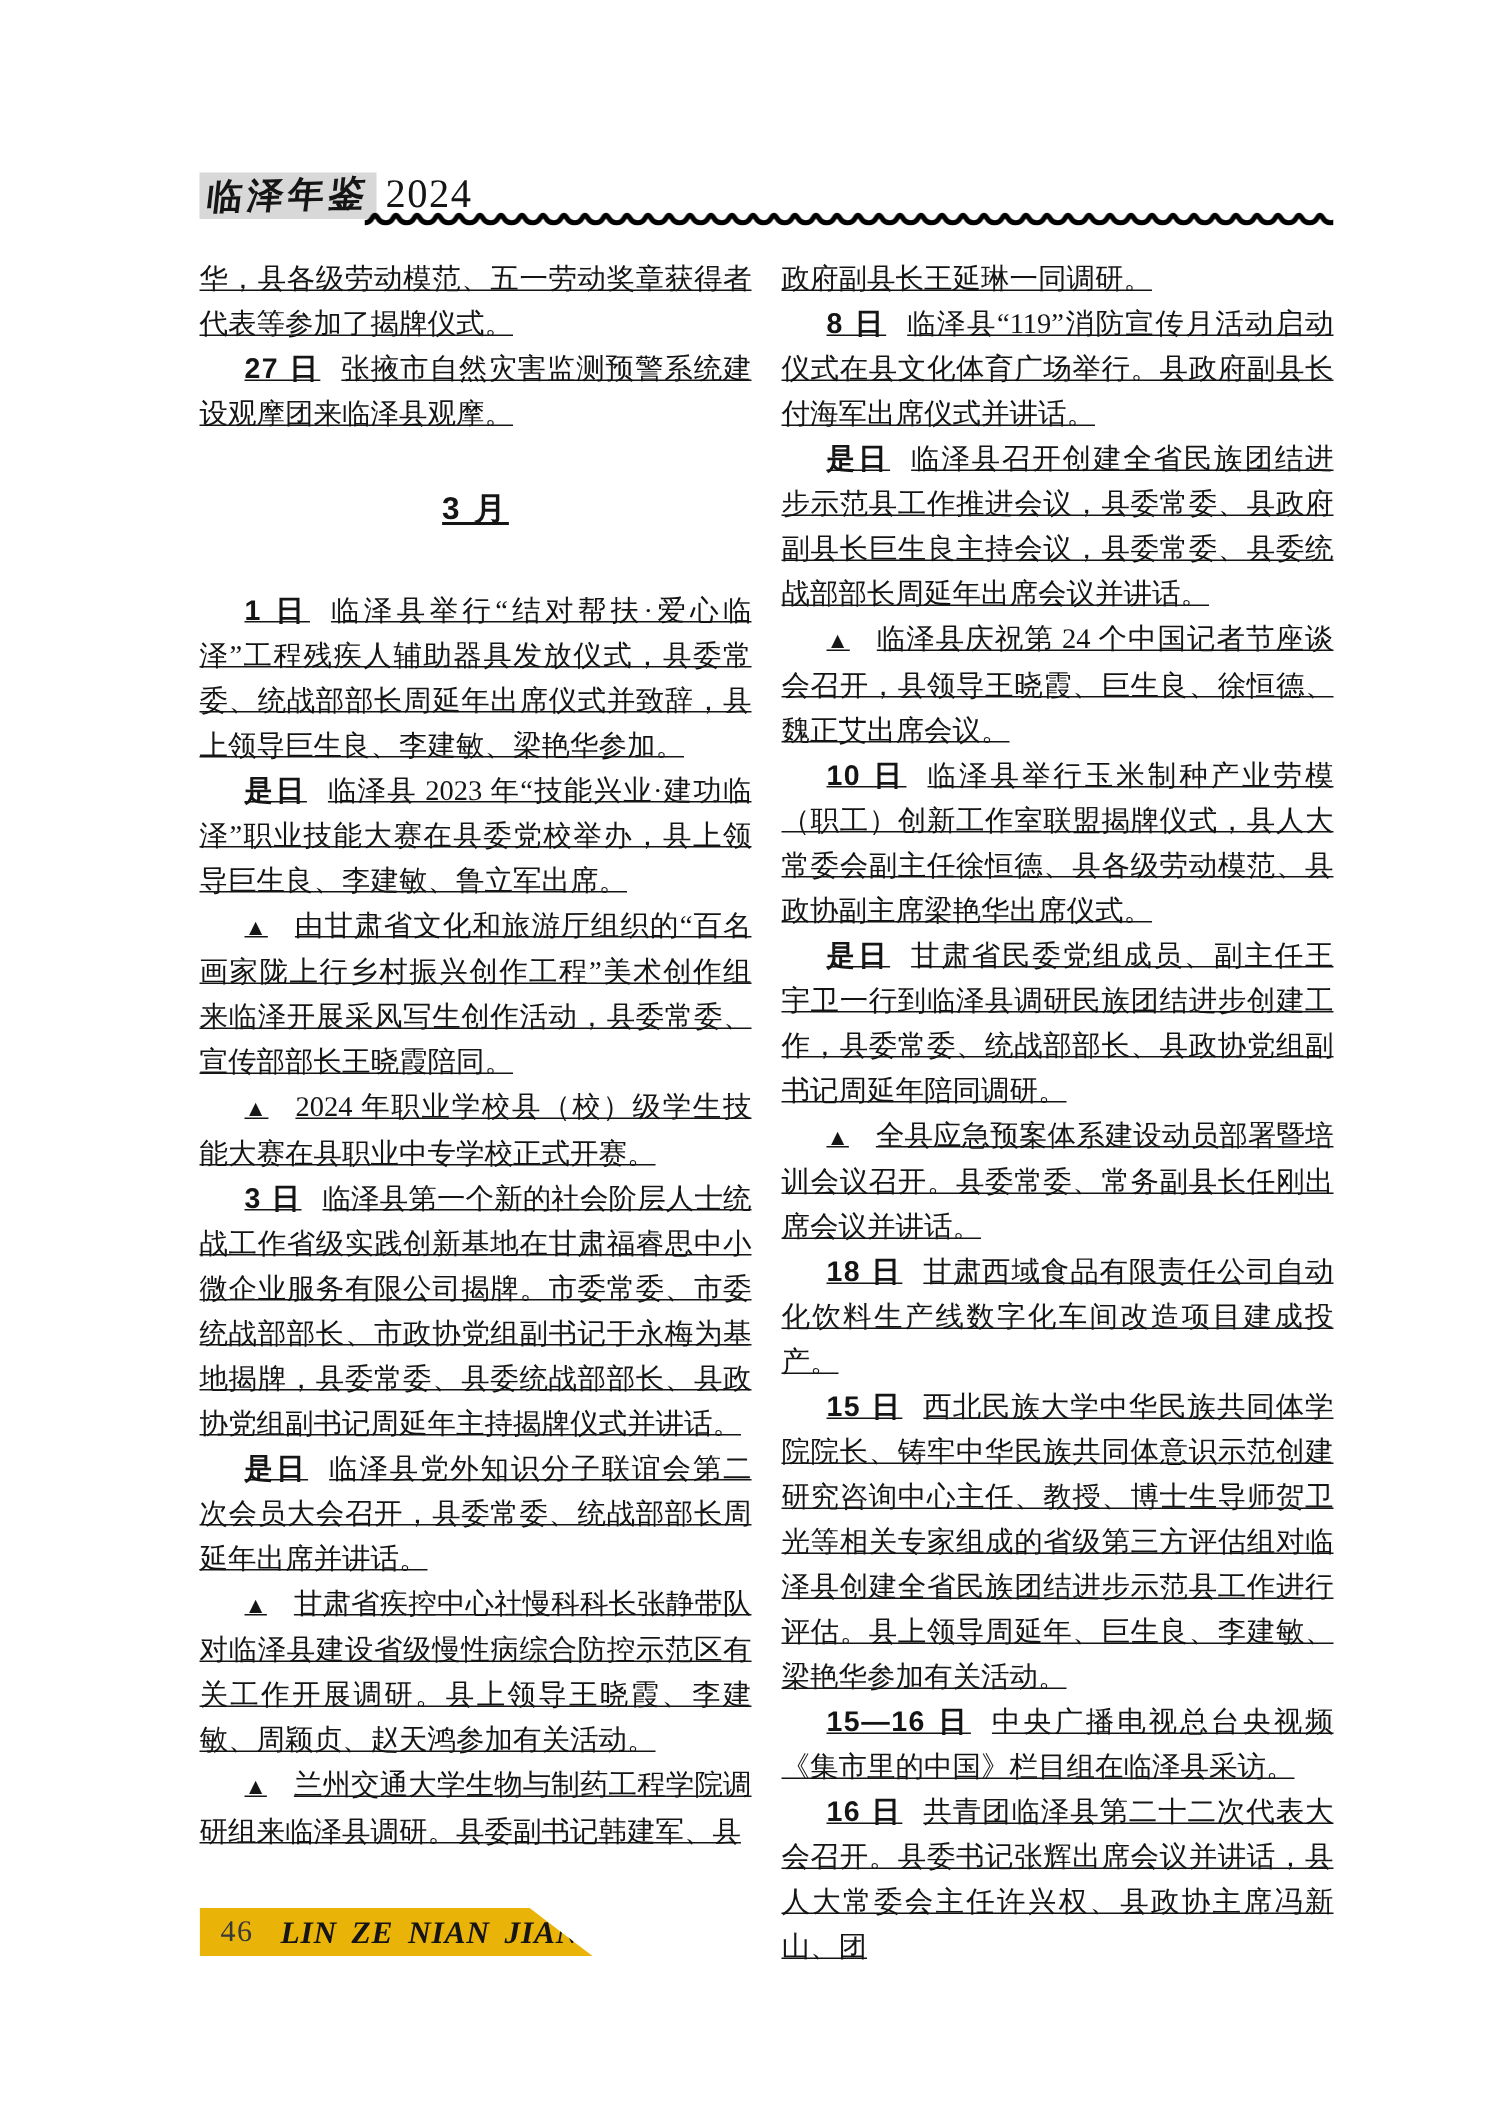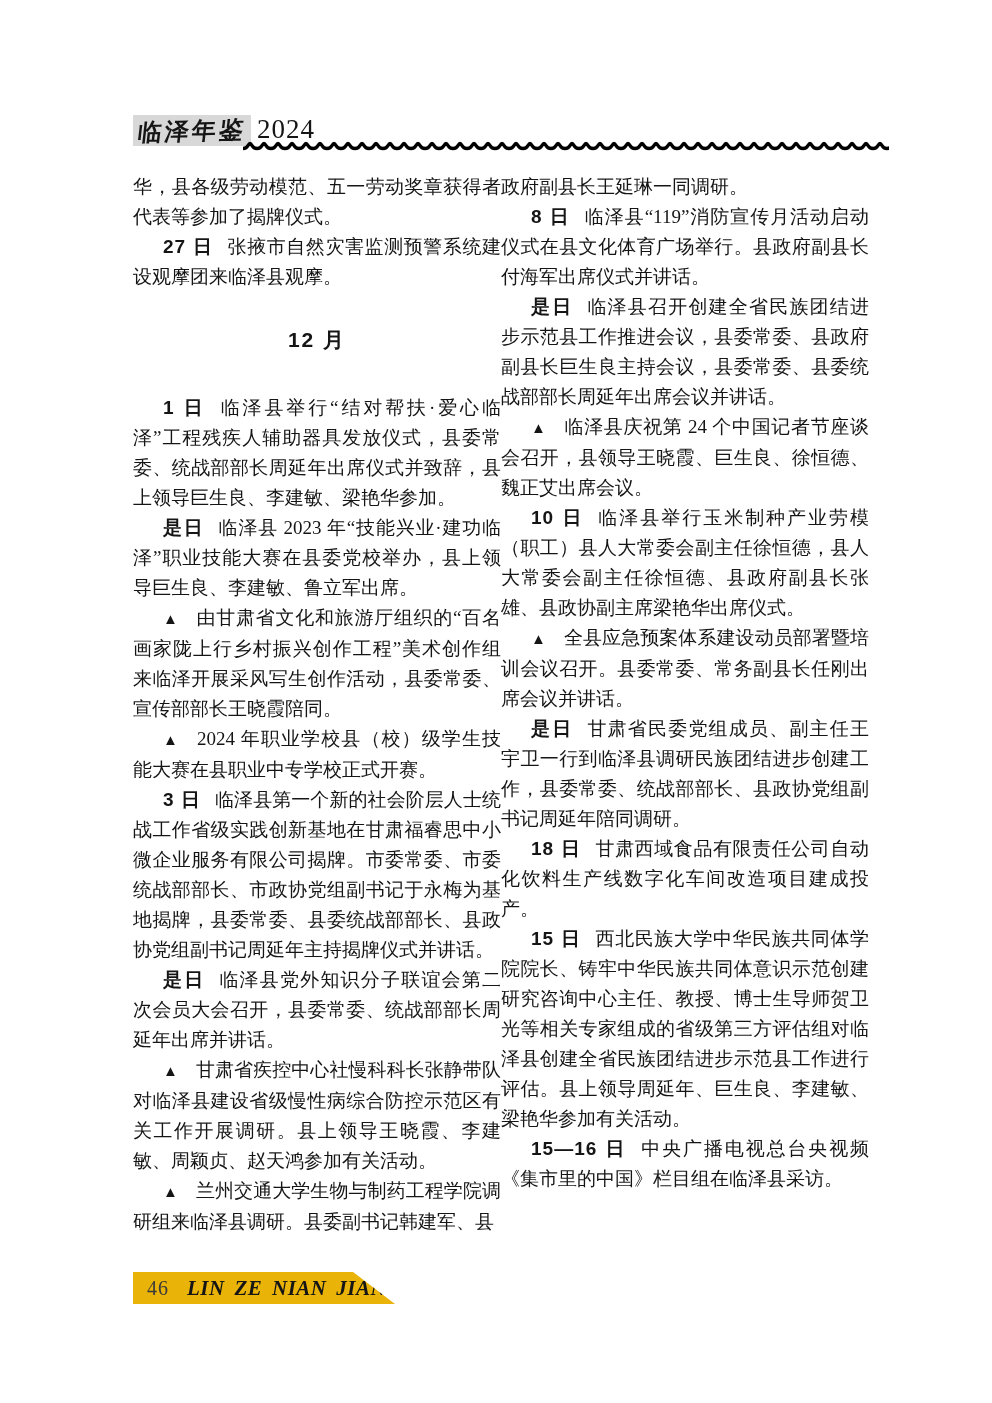--- a/index.html
+++ b/index.html
@@ -9,21 +9,21 @@
   
   .hdr{position:absolute;left:133px;top:113px;width:756px;height:46px;}
   .logo-box{position:absolute;left:0;top:2px;width:118px;height:31px;background:#d8d8d8;
             display:flex;align-items:center;justify-content:center;}
   .logo-text{font-weight:bold;font-size:24px;letter-spacing:3px;line-height:1;
              transform:skewX(-8deg) rotate(-1.5deg);white-space:nowrap;}
   .year{position:absolute;left:124px;top:3px;font-size:27px;line-height:1;letter-spacing:1px;}
   .wave{position:absolute;left:110px;top:27px;width:646px;height:12px;display:block;}
 
   
-  .columns{position:absolute;left:133px;top:172px;width:756px;display:flex;}
+  .columns{position:absolute;left:133px;top:172px;width:756px;display:flex;gap:20px;text-decoration:underline;}
   .col{width:368px;font-size:19px;line-height:30px;text-align:justify;text-align-last:left;}
   .para{margin:0;text-indent:30px;}
   .para.noindent{text-indent:0;}
   .dl{font-family:"Liberation Sans", sans-serif;font-weight:bold;padding-right:14px;
       letter-spacing:1px;}
   .dl.tri{font-size:15px;padding-right:18px;letter-spacing:0;}
   .mh{font-family:"Liberation Sans", sans-serif;font-weight:bold;font-size:21px;
       text-align:center;text-align-last:center;text-indent:0;line-height:30px;
       margin:33px 0 38px 0;letter-spacing:2px;}
 
@@ -53,42 +53,43 @@
       </defs>
       <rect x="0" y="0" width="646" height="12" fill="url(#wv)"></rect>
     </svg>
   </div>
 
   <div class="columns">
 
     <div class="col">
       <p class="para noindent"><span>华，县各级劳动模范、五一劳动奖章获得者代表等参加了揭牌仪式。</span></p>
       <p class="para"><b class="dl">27 日</b><span>张掖市自然灾害监测预警系统建设观摩团来临泽县观摩。</span></p>
-      <h2 class="mh">12 月</h2>
+      <h2 class="mh">3 月</h2>
       <p class="para"><b class="dl">1 日</b><span>临泽县举行“结对帮扶·爱心临泽”工程残疾人辅助器具发放仪式，县委常委、统战部部长周延年出席仪式并致辞，县上领导巨生良、李建敏、梁艳华参加。</span></p>
       <p class="para"><b class="dl">是日</b><span>临泽县 2023 年“技能兴业·建功临泽”职业技能大赛在县委党校举办，县上领导巨生良、李建敏、鲁立军出席。</span></p>
       <p class="para"><b class="dl tri">▲</b><span>由甘肃省文化和旅游厅组织的“百名画家陇上行乡村振兴创作工程”美术创作组来临泽开展采风写生创作活动，县委常委、宣传部部长王晓霞陪同。</span></p>
       <p class="para"><b class="dl tri">▲</b><span>2024 年职业学校县（校）级学生技能大赛在县职业中专学校正式开赛。</span></p>
       <p class="para"><b class="dl">3 日</b><span>临泽县第一个新的社会阶层人士统战工作省级实践创新基地在甘肃福睿思中小微企业服务有限公司揭牌。市委常委、市委统战部部长、市政协党组副书记于永梅为基地揭牌，县委常委、县委统战部部长、县政协党组副书记周延年主持揭牌仪式并讲话。</span></p>
       <p class="para"><b class="dl">是日</b><span>临泽县党外知识分子联谊会第二次会员大会召开，县委常委、统战部部长周延年出席并讲话。</span></p>
       <p class="para"><b class="dl tri">▲</b><span>甘肃省疾控中心社慢科科长张静带队对临泽县建设省级慢性病综合防控示范区有关工作开展调研。县上领导王晓霞、李建敏、周颖贞、赵天鸿参加有关活动。</span></p>
       <p class="para"><b class="dl tri">▲</b><span>兰州交通大学生物与制药工程学院调研组来临泽县调研。县委副书记韩建军、县</span></p>
     </div>
 
     <div class="col">
       <p class="para noindent"><span>政府副县长王延琳一同调研。</span></p>
       <p class="para"><b class="dl">8 日</b><span>临泽县“119”消防宣传月活动启动仪式在县文化体育广场举行。县政府副县长付海军出席仪式并讲话。</span></p>
       <p class="para"><b class="dl">是日</b><span>临泽县召开创建全省民族团结进步示范县工作推进会议，县委常委、县政府副县长巨生良主持会议，县委常委、县委统战部部长周延年出席会议并讲话。</span></p>
       <p class="para"><b class="dl tri">▲</b><span>临泽县庆祝第 24 个中国记者节座谈会召开，县领导王晓霞、巨生良、徐恒德、魏正艾出席会议。</span></p>
-      <p class="para"><b class="dl">10 日</b><span>临泽县举行玉米制种产业劳模（职工）县人大常委会副主任徐恒德，县人大常委会副主任徐恒德、县政府副县长张雄、县政协副主席梁艳华出席仪式。</span></p>
+      <p class="para"><b class="dl">10 日</b><span>临泽县举行玉米制种产业劳模（职工）创新工作室联盟揭牌仪式，县人大常委会副主任徐恒德、县各级劳动模范、县政协副主席梁艳华出席仪式。</span></p>
+      <p class="para"><b class="dl">是日</b><span>甘肃省民委党组成员、副主任王宇卫一行到临泽县调研民族团结进步创建工作，县委常委、统战部部长、县政协党组副书记周延年陪同调研。</span></p>
       <p class="para"><b class="dl tri">▲</b><span>全县应急预案体系建设动员部署暨培训会议召开。县委常委、常务副县长任刚出席会议并讲话。</span></p>
-      <p class="para"><b class="dl">是日</b><span>甘肃省民委党组成员、副主任王宇卫一行到临泽县调研民族团结进步创建工作，县委常委、统战部部长、县政协党组副书记周延年陪同调研。</span></p>
       <p class="para"><b class="dl">18 日</b><span>甘肃西域食品有限责任公司自动化饮料生产线数字化车间改造项目建成投产。</span></p>
       <p class="para"><b class="dl">15 日</b><span>西北民族大学中华民族共同体学院院长、铸牢中华民族共同体意识示范创建研究咨询中心主任、教授、博士生导师贺卫光等相关专家组成的省级第三方评估组对临泽县创建全省民族团结进步示范县工作进行评估。县上领导周延年、巨生良、李建敏、梁艳华参加有关活动。</span></p>
       <p class="para"><b class="dl">15—16 日</b><span>中央广播电视总台央视频《集市里的中国》栏目组在临泽县采访。</span></p>
+      <p class="para"><b class="dl">16 日</b><span>共青团临泽县第二十二次代表大会召开。县委书记张辉出席会议并讲话，县人大常委会主任许兴权、县政协主席冯新山、团</span></p>
     </div>
 
   </div>
 
   <div class="footer-bar">
     <span class="pageno">46</span>
     <span class="pinyin">LIN ZE NIAN JIAN</span>
   </div>
 
 </div>

